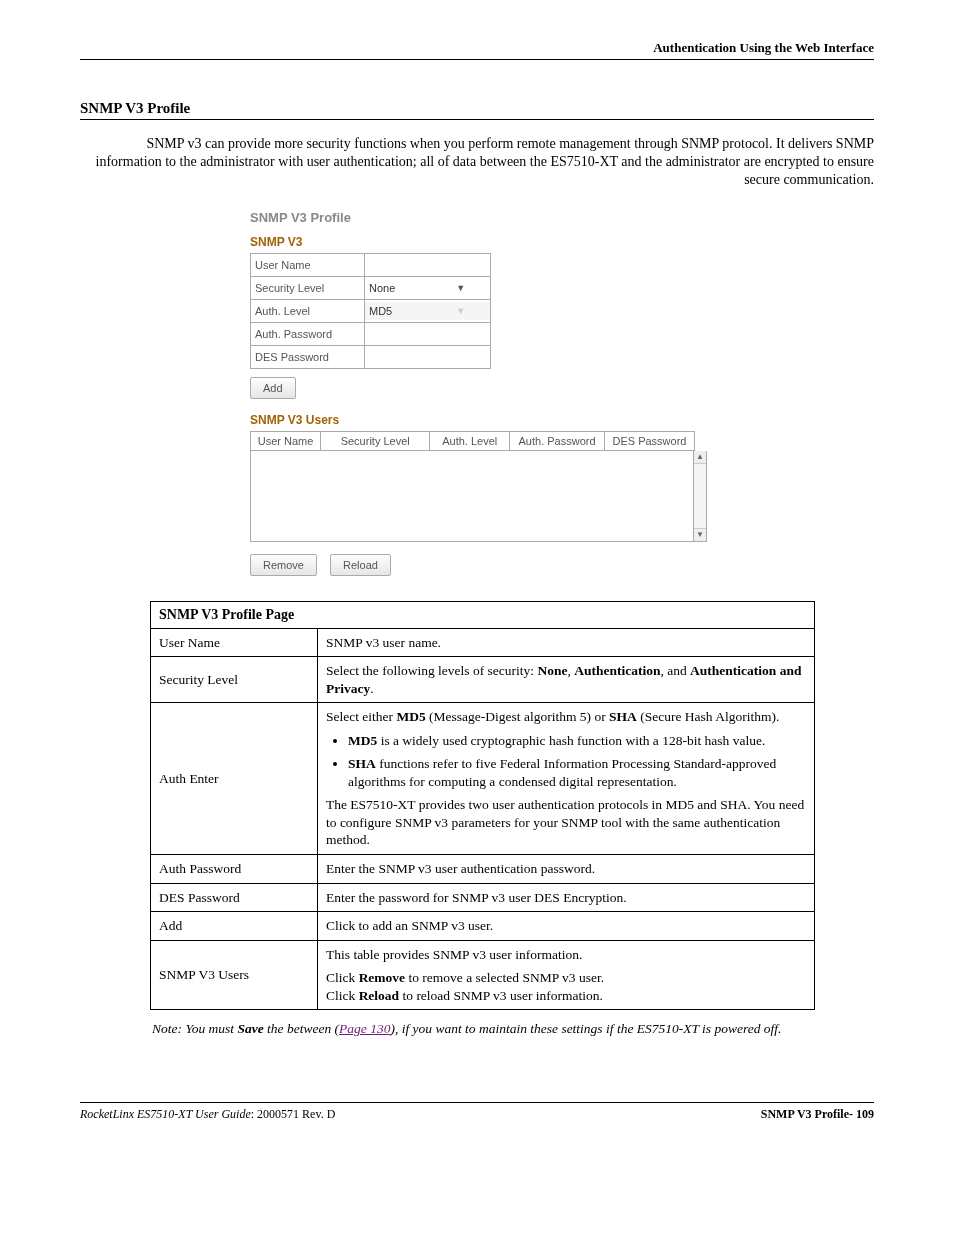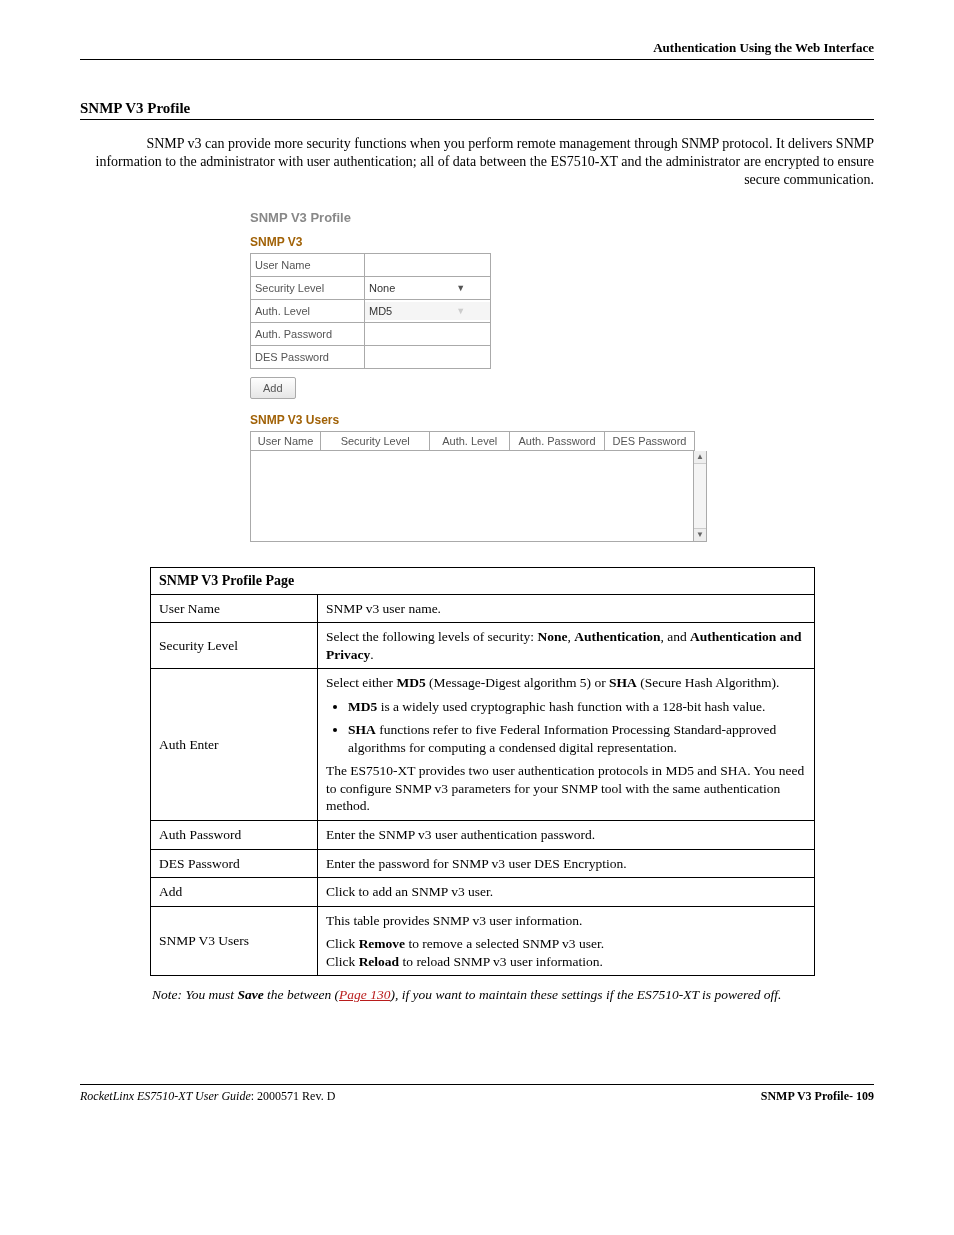--- a/index.html
+++ b/index.html
@@ -202,25 +202,25 @@
     padding-left: 45px;
     font-style: italic;
     line-height: 1.3;
     font-size: 13.5px;
   }
   .note-label {
     font-weight: normal;
     margin-left: 12px;
   }
   .page-link {
-    color: #b91c1c;
+    color: #701a75;
     text-decoration: underline;
   }
   .footer {
-    margin-top: 80px;
+    margin-top: 64px;
     border-top: 1px solid #000;
     padding-top: 4px;
     display: flex;
     justify-content: space-between;
     font-size: 12px;
   }
   .footer .left { font-style: italic; }
   .footer .right { font-weight: bold; }
 </style>
 </head>
@@ -289,20 +289,24 @@
   </tbody>
     </table>
   <div class="users-body">
     <div class="users-area"></div>
     <div class="scrollbar">
       <div class="scroll-btn">▲</div>
       <div class="scroll-btn bottom">▼</div>
     </div>
   </div>
 
+  <div style="margin-top:12px;">
+    <button class="ui-button">Remove</button>
+    <button class="ui-button">Reload</button>
+  </div>
 </div>
 
 <table class="doc-table">
   <tbody>
       <tr>
         <th colspan="2">SNMP V3 Profile Page</th>
       </tr>
   <tr>
     <td class="row-label">User Name</td>
     <td>SNMP v3 user name.</td>

